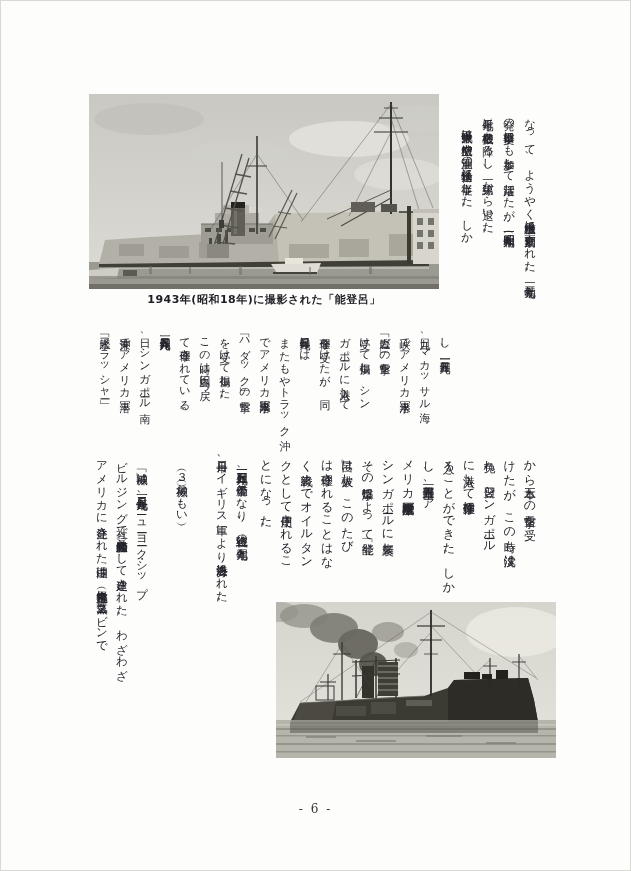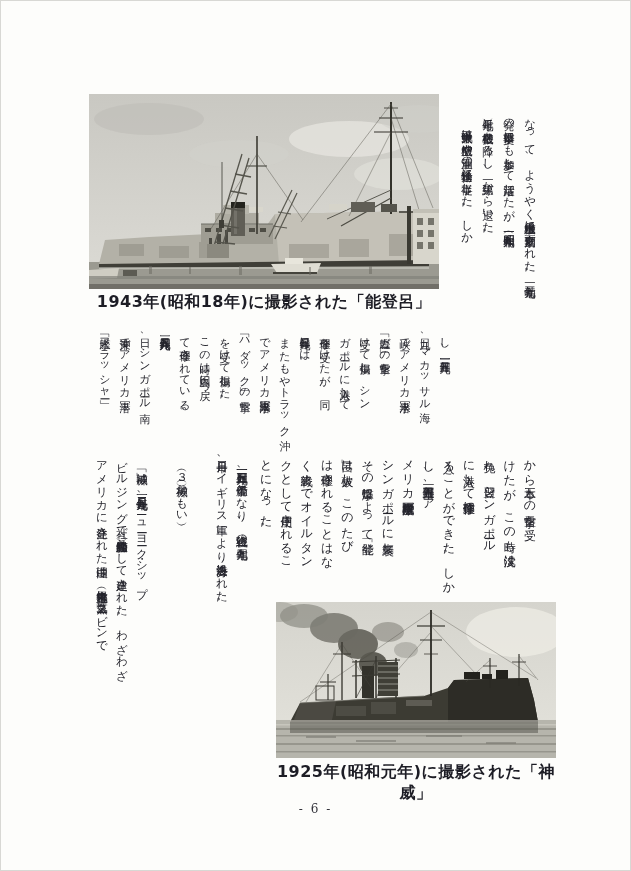--- a/index.html
+++ b/index.html
@@ -21,21 +21,21 @@
   #group-c { top:451px; right:90px;  height:137px; font-size:12px; }
   #group-c > div { width:20.3px; line-height:20.3px; }
   #group-d { top:452px; right:378px; height:326px; font-size:11.5px; }
   #group-d > div { width:20px;  line-height:20px; }
 
   .photo { position:absolute; margin:0; padding:0; line-height:0; }
   #photo1 { left:88px;  top:93px;  width:350px; height:195px; }
   #photo2 { left:275px; top:601px; width:280px; height:156px; }
 
   .caption {
-    position:absolute; text-align:center; font-weight:bold; font-size:16px;
+    position:absolute; text-align:center; font-weight:bold; font-size:11px;
     letter-spacing:0.5px; color:#1d1d25;
     font-family:"DejaVu Sans","Liberation Sans",sans-serif;
   }
   #caption1 { left:88px;  top:291px; width:350px; }
   #caption2 { left:275px; top:761px; width:280px; }
 
   .page-number {
     position:absolute; left:0; top:801px; width:100%; text-align:center;
     font-size:12px; letter-spacing:2px; color:#33333b;
     font-family:"DejaVu Serif","Liberation Serif",serif;
@@ -317,16 +317,15 @@
       <rect x="14" y="120" width="248" height="11" fill="#504f48" opacity="0.5"></rect>
       <rect x="14" y="118" width="248" height="2" fill="#c9c8bf" opacity="0.6"></rect>
       <g fill="#7b7a72" opacity="0.6">
         <rect x="30" y="134" width="30" height="2"></rect>
           <rect x="80" y="138" width="40" height="2"></rect>
         <rect x="150" y="133" width="36" height="2"></rect>
           <rect x="210" y="140" width="30" height="2"></rect>
       </g>
     </svg>
   </figure>
-  <div class="caption" id="caption2">1925年(昭和元年)に撮影された「神威」</div>
 
   <div class="page-number">- 6 -</div>
 </div>
 
 </body></html>

